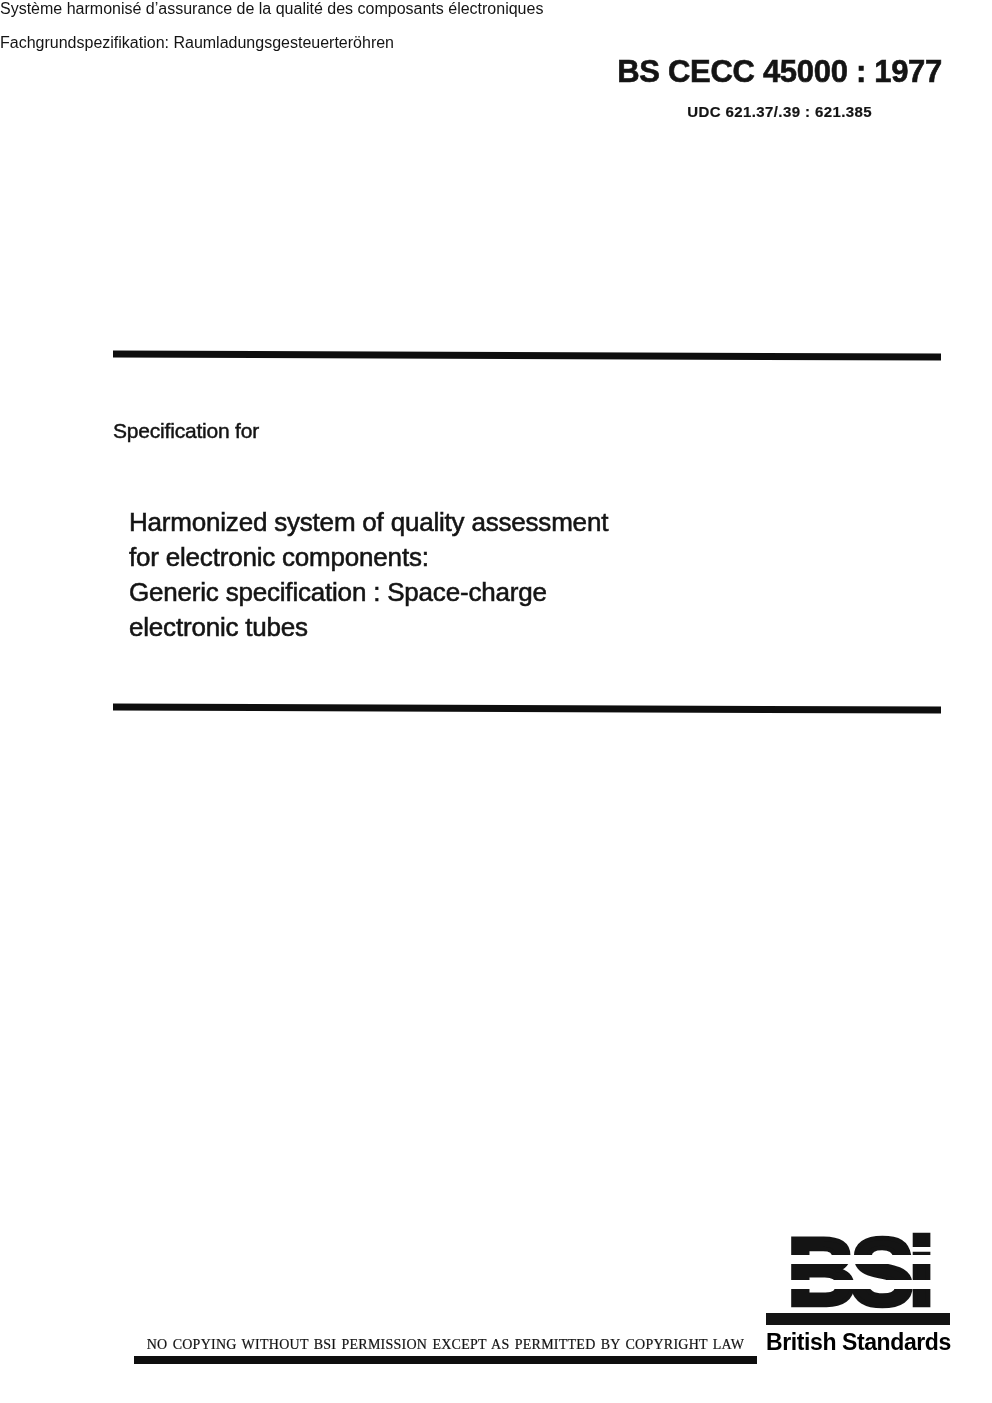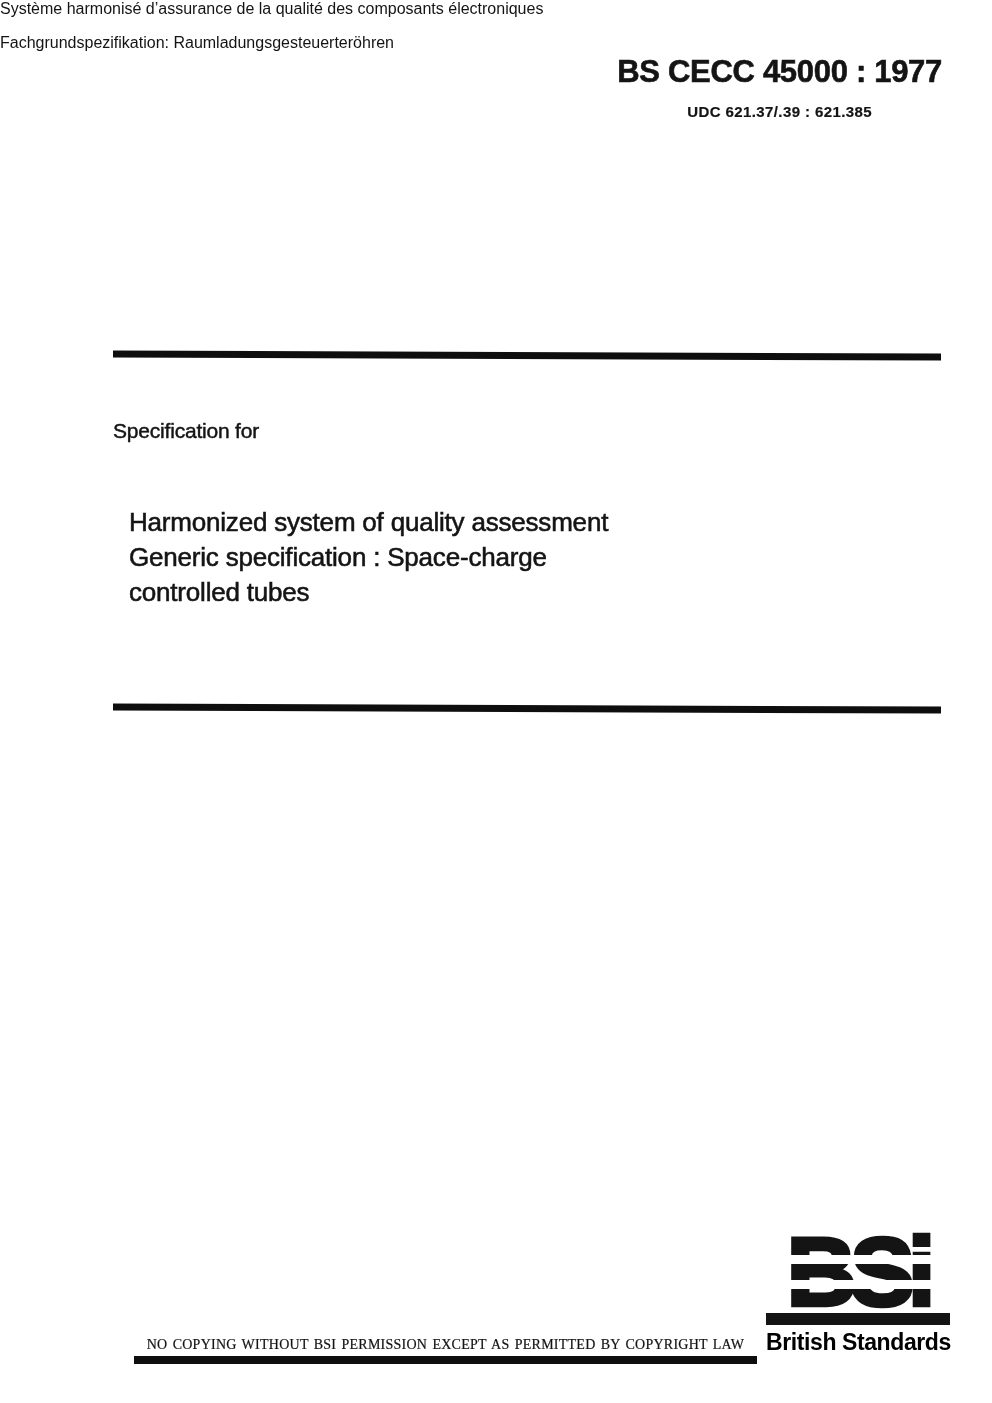--- a/index.html
+++ b/index.html
@@ -160,22 +160,23 @@
     <div class="doc-number">BS CECC 45000 : 1977</div>
     <div class="udc">UDC 621.37/.39 : 621.385</div>
   </header>
 
   <div class="rule rule-top"></div>
 
   <div class="spec-for">Specification for</div>
 
   <h1 class="title">
     <div>Harmonized system of quality assessment</div>
+    <div>for electronic components:</div>
     <div>Generic specification : Space-charge</div>
-    <div>controlled tubes</div>
+    <div>electronic tubes</div>
   </h1>
 
   <div class="rule rule-bottom"></div>
 
   <p class="subtitle subtitle-fr">
     </p>
     <div>Système harmonisé d’assurance de la qualité des composants électroniques</div>
   <p></p>
 
   <p class="subtitle subtitle-de">

